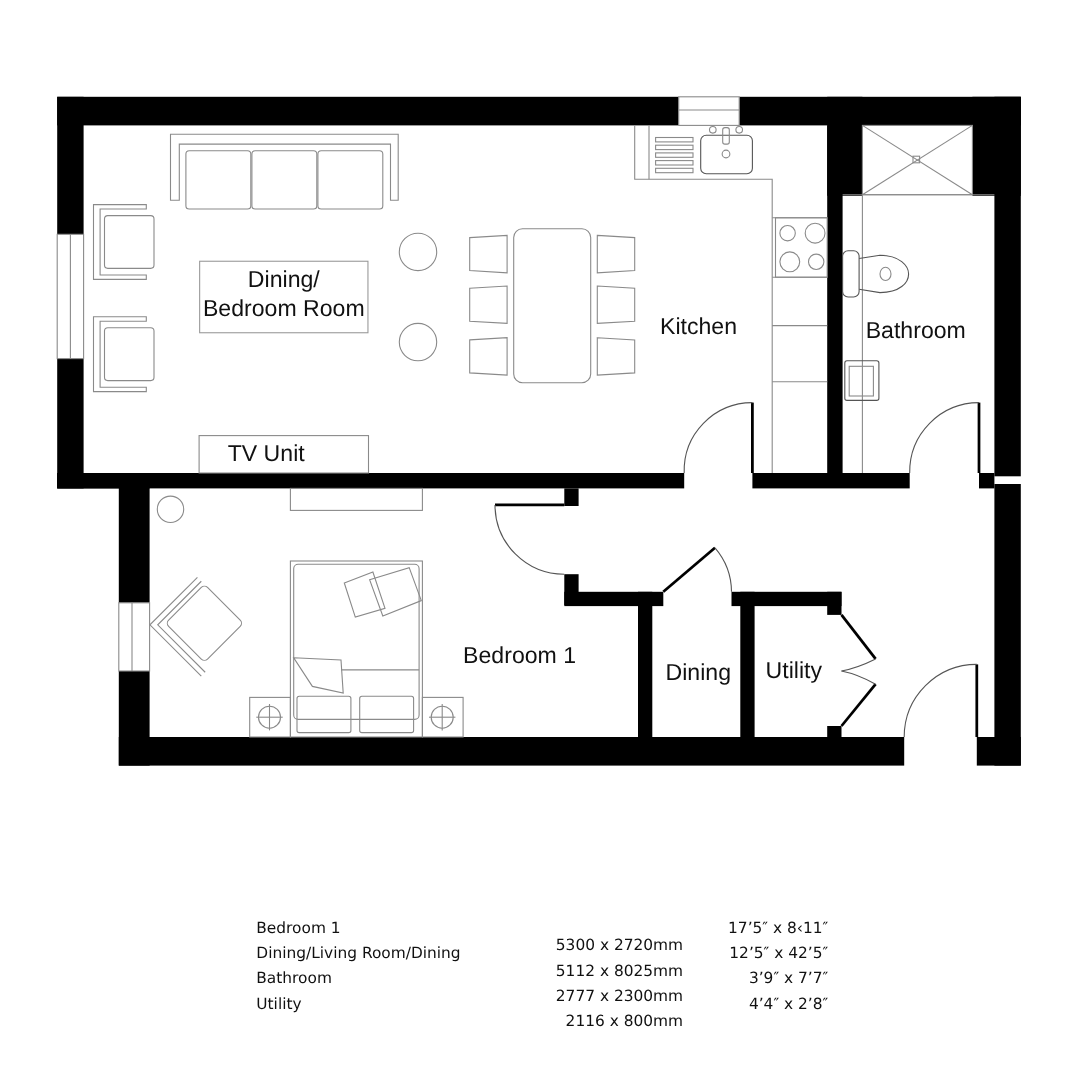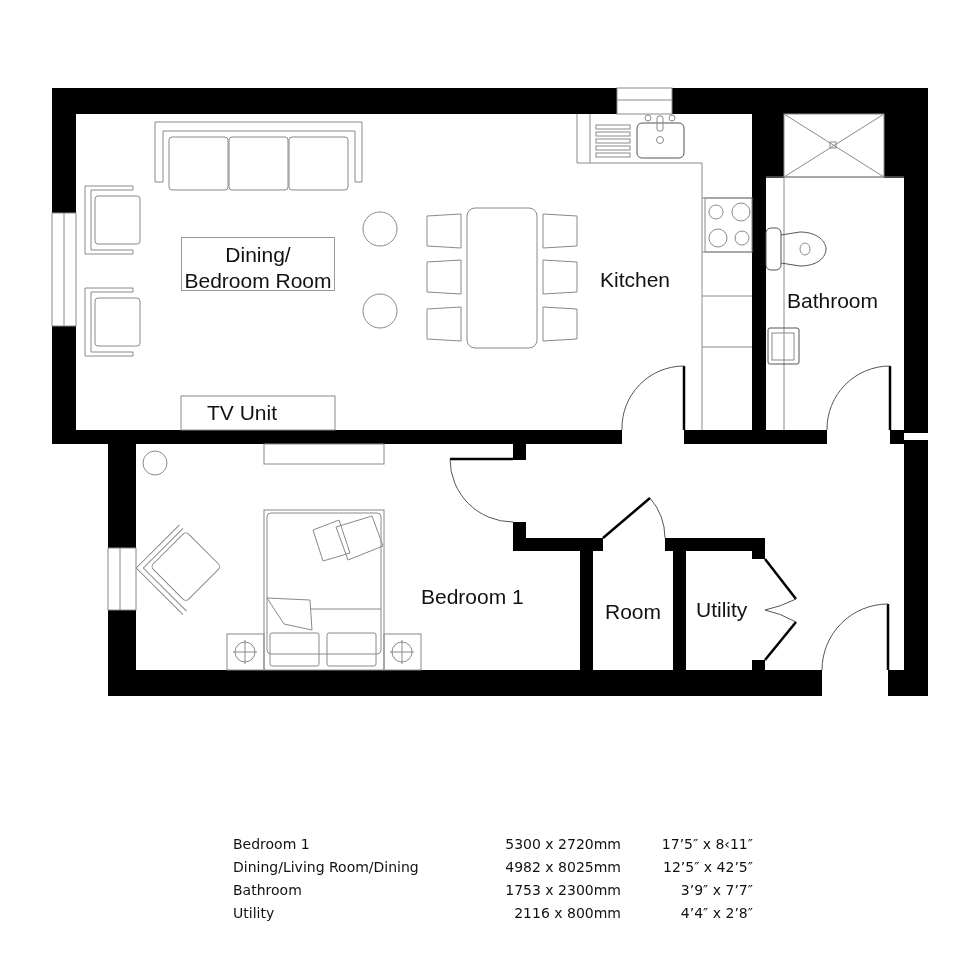--- a/index.html
+++ b/index.html
@@ -10,21 +10,21 @@
     .fxd { fill: none; stroke: #555555; stroke-width: 1; }
     .door-leaf { stroke: #000000; stroke-width: 2.5; fill: none; }
     .door-arc { stroke: #555555; stroke-width: 1; fill: none; }
     .win { fill: #ffffff; stroke: #8a8a8a; stroke-width: 1; }
     .label { position: absolute; color: #111111; font-family: "Liberation Sans", sans-serif; font-size: 21px; line-height: 26px; white-space: nowrap; }
     .label.center { text-align: center; }
     .boxed { border: 1px solid #9a9a9a; background: #ffffff; }
     #schedule { position: absolute; left: 233px; top: 836px; width: 520px; font-family: "DejaVu Sans", sans-serif; font-size: 14px; color: #111; }
     .srow { position: relative; height: 23px; }
     .sname { position: absolute; left: 0; top: 0; }
-    .smm { position: absolute; right: 132px; top: 0; text-align: right; }
+    .smm { position: absolute; right: 132px; top: 16px; text-align: right; }
     .sft { position: absolute; right: 0; top: 0; text-align: center; }
   </style>
 </head>
 <body>
 
 <svg id="plan" viewBox="0 0 980 980" xmlns="http://www.w3.org/2000/svg">
 
   <g>
 
     <rect class="wall" x="52" y="88" width="565" height="26"></rect>
@@ -205,45 +205,45 @@
     <circle class="fx" cx="245" cy="652" r="10"></circle>
     <line class="fx" x1="245" y1="640" x2="245" y2="664"></line>
     <line class="fx" x1="233" y1="652" x2="257" y2="652"></line>
     <rect class="fx" x="384" y="634" width="37" height="36"></rect>
     <circle class="fx" cx="402" cy="652" r="10"></circle>
     <line class="fx" x1="402" y1="640" x2="402" y2="664"></line>
     <line class="fx" x1="390" y1="652" x2="414" y2="652"></line>
   </g>
 </svg>
 
-<div class="label center boxed" style="left:181px; top:237px; width:154px; height:54px; padding-top:4px; box-sizing:border-box;">
+<div class="label center boxed" style="left:181px; top:237px; width:154px; height:66px; padding-top:4px; box-sizing:border-box;">
   <div>Dining/</div>
   <div>Bedroom Room</div>
 </div>
 <div class="label center" style="left:181px; top:400px; width:122px;">TV Unit</div>
-<div class="label" style="left:600px; top:267px;">Kitchen</div>
+<div class="label" style="left:600px; top:285px;">Kitchen</div>
 <div class="label" style="left:787px; top:288px;">Bathroom</div>
 <div class="label" style="left:421px; top:584px;">Bedroom 1</div>
-<div class="label" style="left:605px; top:599px;">Room</div>
+<div class="label" style="left:605px; top:599px;">Dining</div>
 <div class="label" style="left:696px; top:597px;">Utility</div>
 
 <div id="schedule">
   <div class="srow">
     <span class="sname">Bedroom 1</span>
     <span class="smm">5300 x 2720mm</span>
     <span class="sft">17’5″ x 8‹11″</span>
   </div>
   <div class="srow">
     <span class="sname">Dining/Living Room/Dining</span>
-    <span class="smm">4982 x 8025mm</span>
+    <span class="smm">5112 x 8025mm</span>
     <span class="sft">12’5″ x 42’5″</span>
   </div>
   <div class="srow">
     <span class="sname">Bathroom</span>
-    <span class="smm">1753 x 2300mm</span>
+    <span class="smm">2777 x 2300mm</span>
     <span class="sft">3’9″ x 7’7″</span>
   </div>
   <div class="srow">
     <span class="sname">Utility</span>
     <span class="smm">2116 x 800mm</span>
     <span class="sft">4’4″ x 2’8″</span>
   </div>
 </div>
 
 </body></html>

